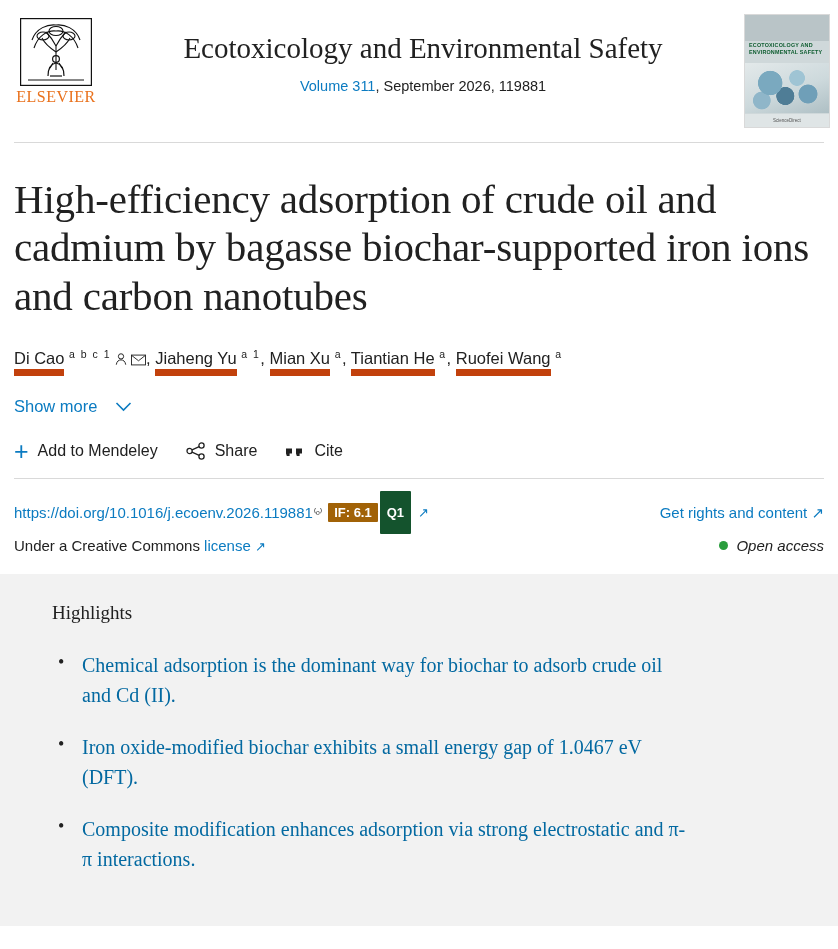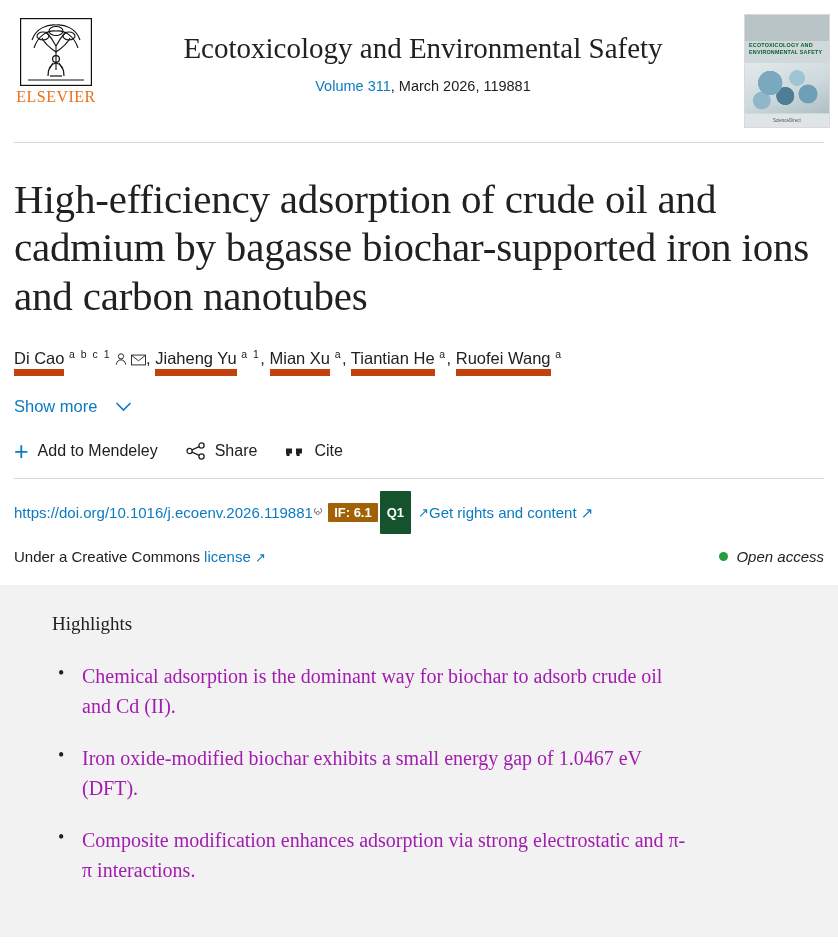--- a/index.html
+++ b/index.html
@@ -187,23 +187,23 @@
 
   .rule2 {
     height: 1px;
     background: #d9d9d9;
     margin: 0 0 12px 0;
   }
 
   .doi-row {
     display: flex;
     align-items: center;
-    justify-content: flex-start;
+    justify-content: space-between;
     font-size: 15px;
-    margin-bottom: 14px;
+    margin-bottom: 3px;
     flex-wrap: nowrap;
   }
   .doi-left { display: flex; align-items: center; gap: 0px; flex-wrap: nowrap; }
   .doi-link { color: #0b7bc1; text-decoration: none; }
   .access-ico {
     font-size: 10px;
     color: #212121;
     vertical-align: super;
     margin-left: 1px;
   }
@@ -264,21 +264,21 @@
     font-weight: 400;
     font-size: 19px;
     margin: 0 0 26px 0;
     color: #212121;
   }
   .hl-list { list-style: none; margin: 0; padding: 0; }
   .hl-list li {
     font-family: "Liberation Serif", serif;
     font-size: 20px;
     line-height: 1.5;
-    color: #a21caf;
+    color: #0369a1;
     position: relative;
     padding-left: 30px;
     margin-bottom: 22px;
     max-width: 640px;
   }
   .hl-list li:before {
     content: "•";
     position: absolute;
     left: 6px;
     top: -1px;
@@ -315,21 +315,21 @@
           <path d="M33 45 L30 50 M39 45 L42 50"></path>
         </g>
         <path d="M8 62 L64 62" stroke="#111111" stroke-width="1"></path>
       </svg>
       <div class="elsevier-wordmark">ELSEVIER</div>
     </div>
 
     <div class="journal-center">
       <div class="journal-title">Ecotoxicology and Environmental Safety</div>
       <div class="journal-issue">
-        <a href="#">Volume 311</a><span>, March 2026, 119881</span>
+        <a href="#">Volume 311</a><span>, September 2026, 119881</span>
       </div>
     </div>
 
     <div class="cover-thumb">
       <div class="cv-top"></div>
       <div class="cv-title">ECOTOXICOLOGY AND ENVIRONMENTAL SAFETY</div>
       <div class="cv-art"></div>
       <div class="cv-bottom">ScienceDirect</div>
     </div>
   </div>

